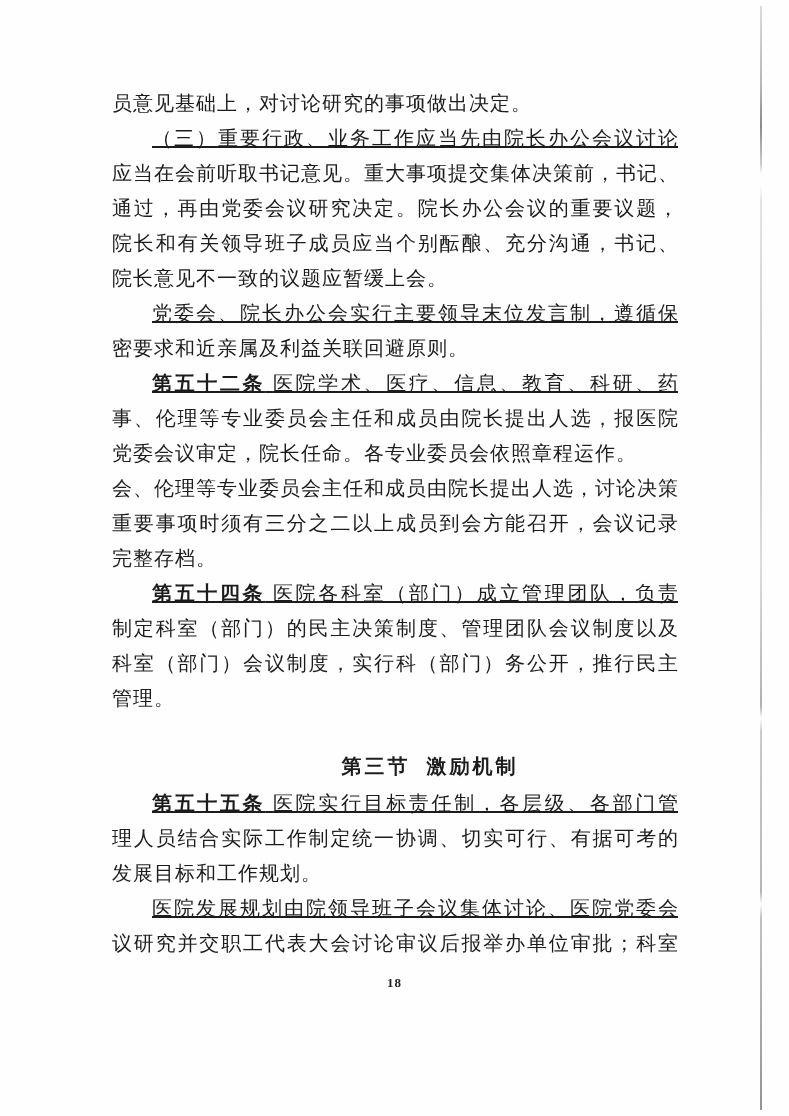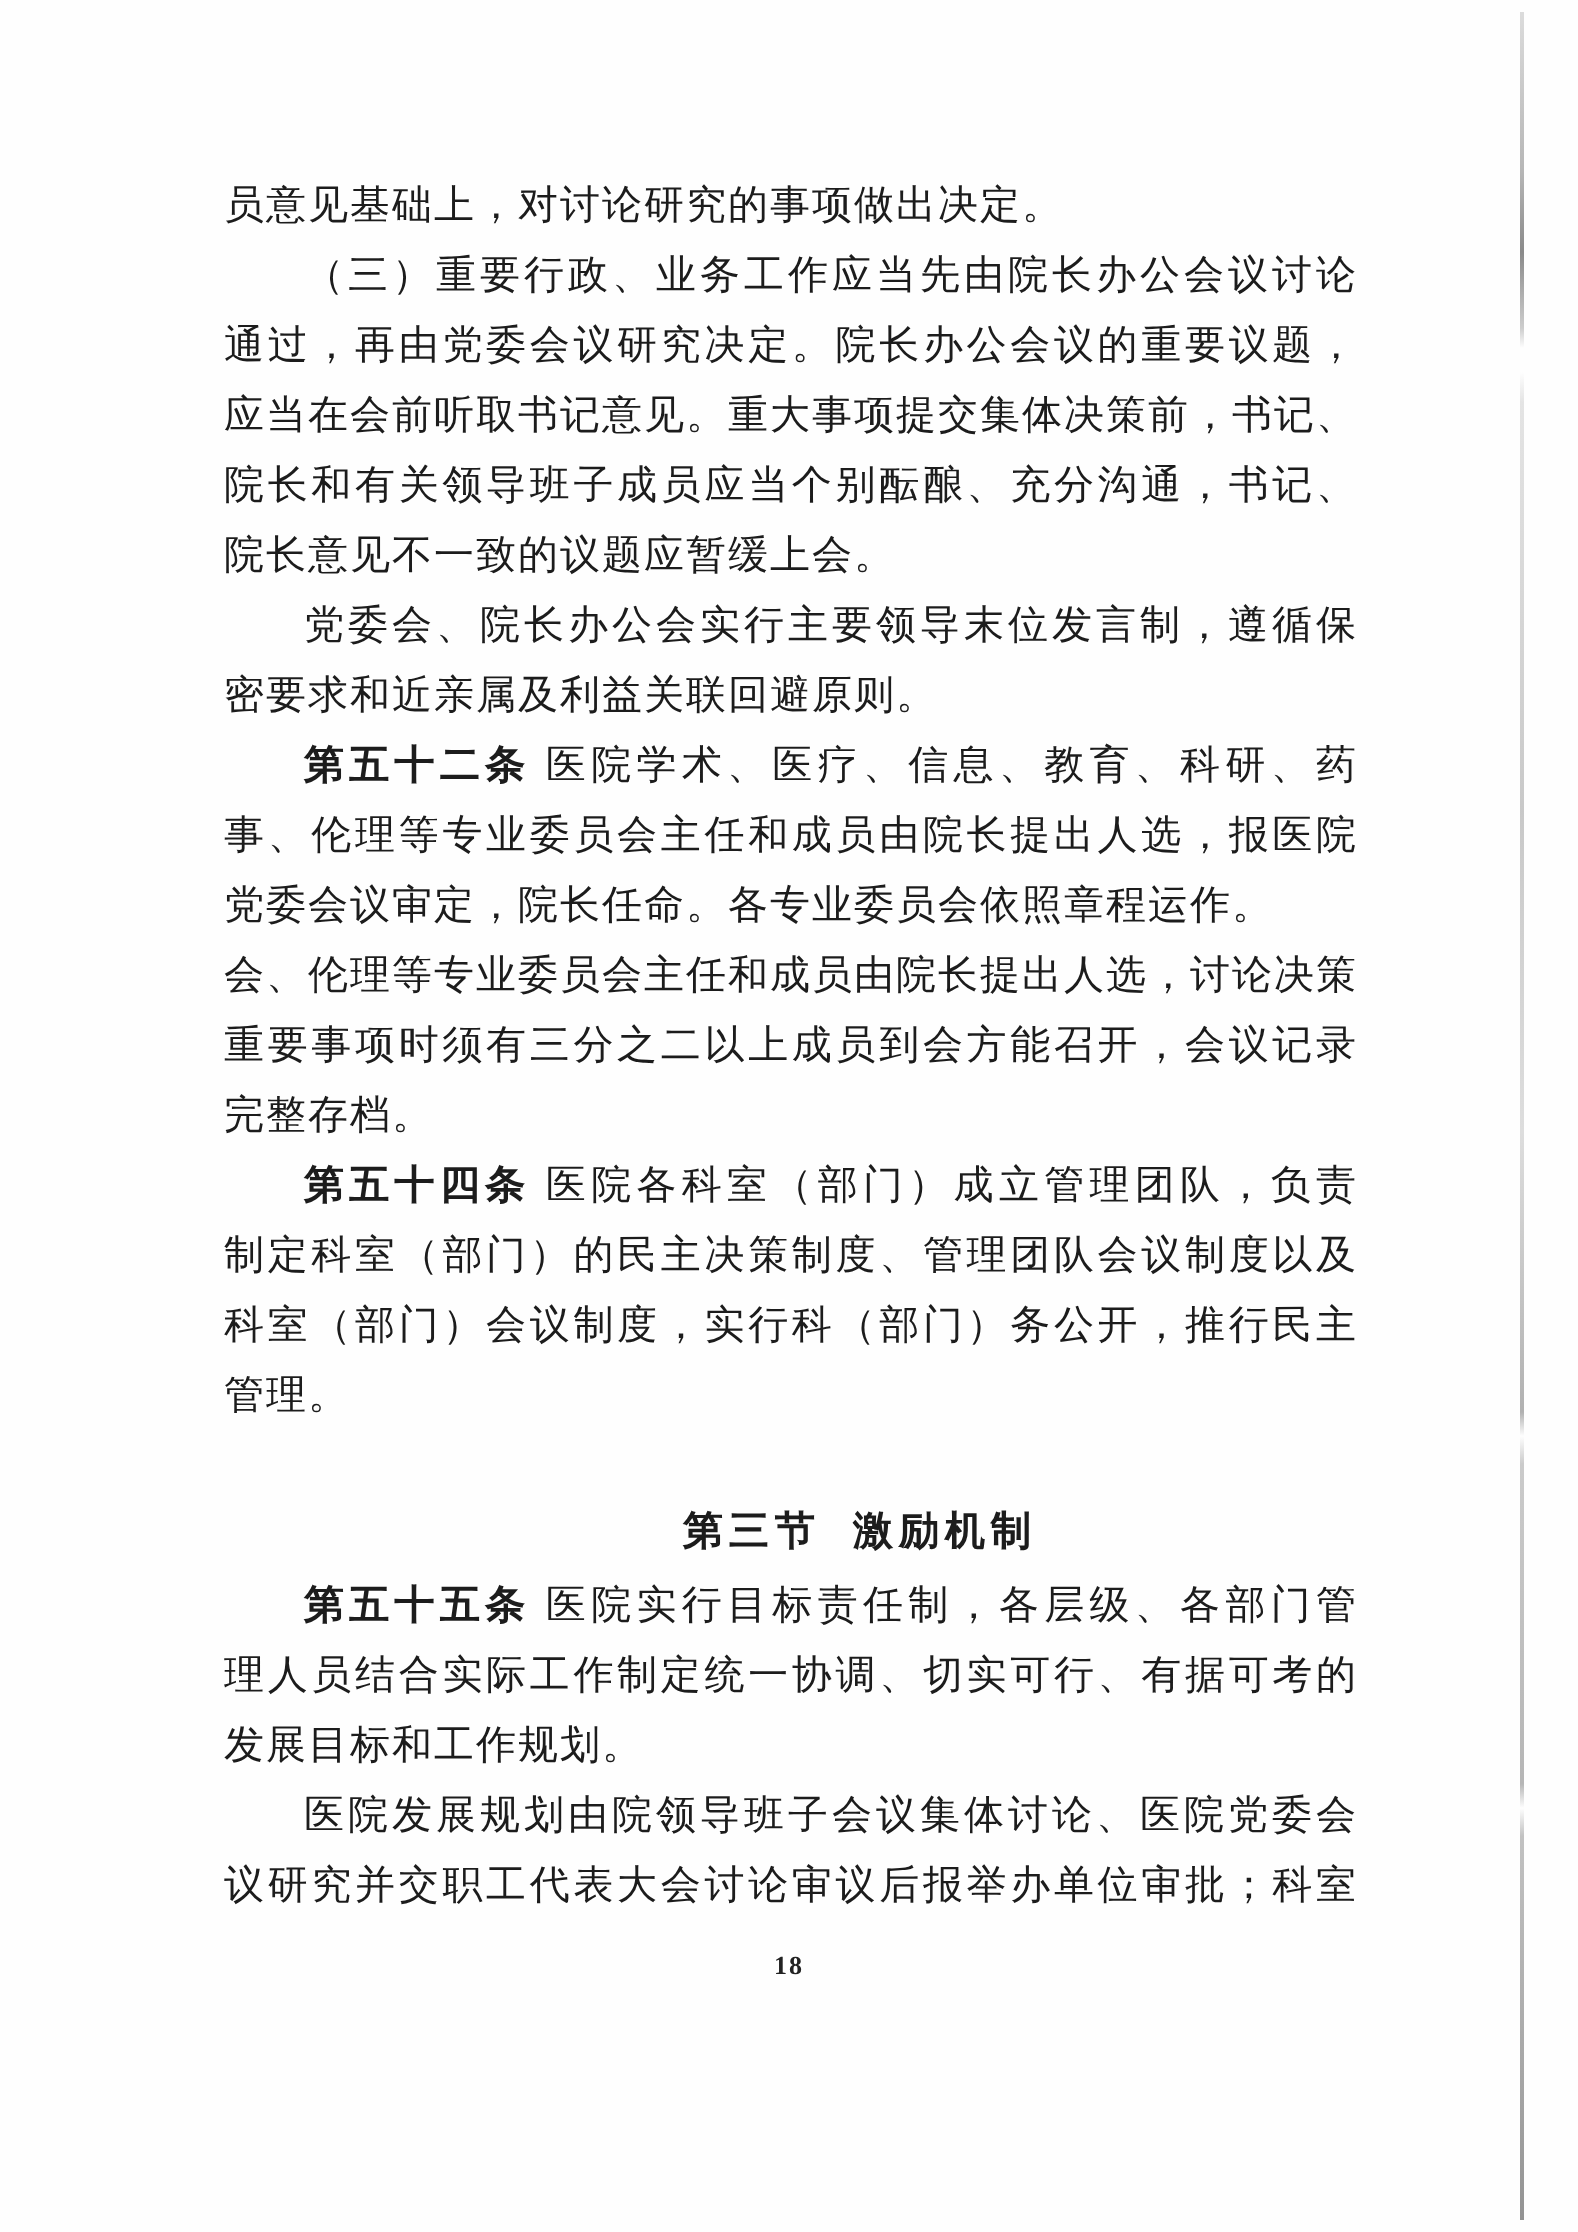--- a/index.html
+++ b/index.html
@@ -33,20 +33,21 @@
     white-space: normal;
     overflow: visible;
   }
   .line.end {
     text-align: left;
     text-align-last: left;
     letter-spacing: 1px;
   }
   .line.indent {
     text-indent: 2em;
+    text-decoration: underline;
   }
   .b {
     font-weight: bold;
   }
   .heading {
     position: relative;
     left: 35px;
     margin-top: 30px;
     height: 40px;
     line-height: 40px;
@@ -96,22 +97,22 @@
 </style>
 </head>
 <body>
 
 <div class="page">
 
   <div class="body-text">
 
     <div class="line end">员意见基础上，对讨论研究的事项做出决定。</div>
     <div class="line indent">（三）重要行政、业务工作应当先由院长办公会议讨论</div>
+    <div class="line">应当在会前听取书记意见。重大事项提交集体决策前，书记、</div>
     <div class="line">通过，再由党委会议研究决定。院长办公会议的重要议题，</div>
-    <div class="line">应当在会前听取书记意见。重大事项提交集体决策前，书记、</div>
     <div class="line">院长和有关领导班子成员应当个别酝酿、充分沟通，书记、</div>
     <div class="line end">院长意见不一致的议题应暂缓上会。</div>
     <div class="line indent">党委会、院长办公会实行主要领导末位发言制，遵循保</div>
     <div class="line end">密要求和近亲属及利益关联回避原则。</div>
 
     <div class="line indent"><span class="b">第五十二条</span> <span>医院学术、医疗、信息、教育、科研、药</span></div>
     <div class="line">事、伦理等专业委员会主任和成员由院长提出人选，报医院</div>
     <div class="line end">党委会议审定，院长任命。各专业委员会依照章程运作。</div>
 
     <div class="line">会、伦理等专业委员会主任和成员由院长提出人选，讨论决策</div>

